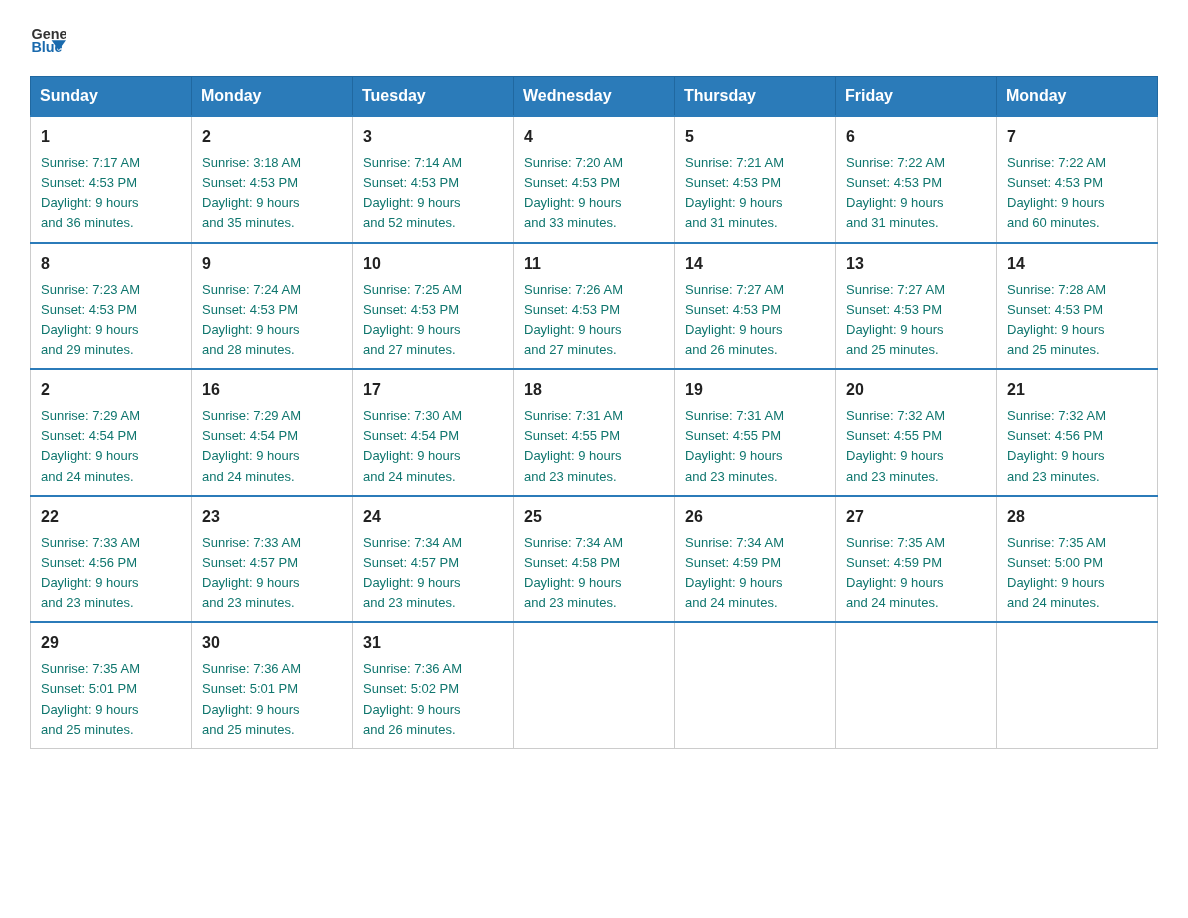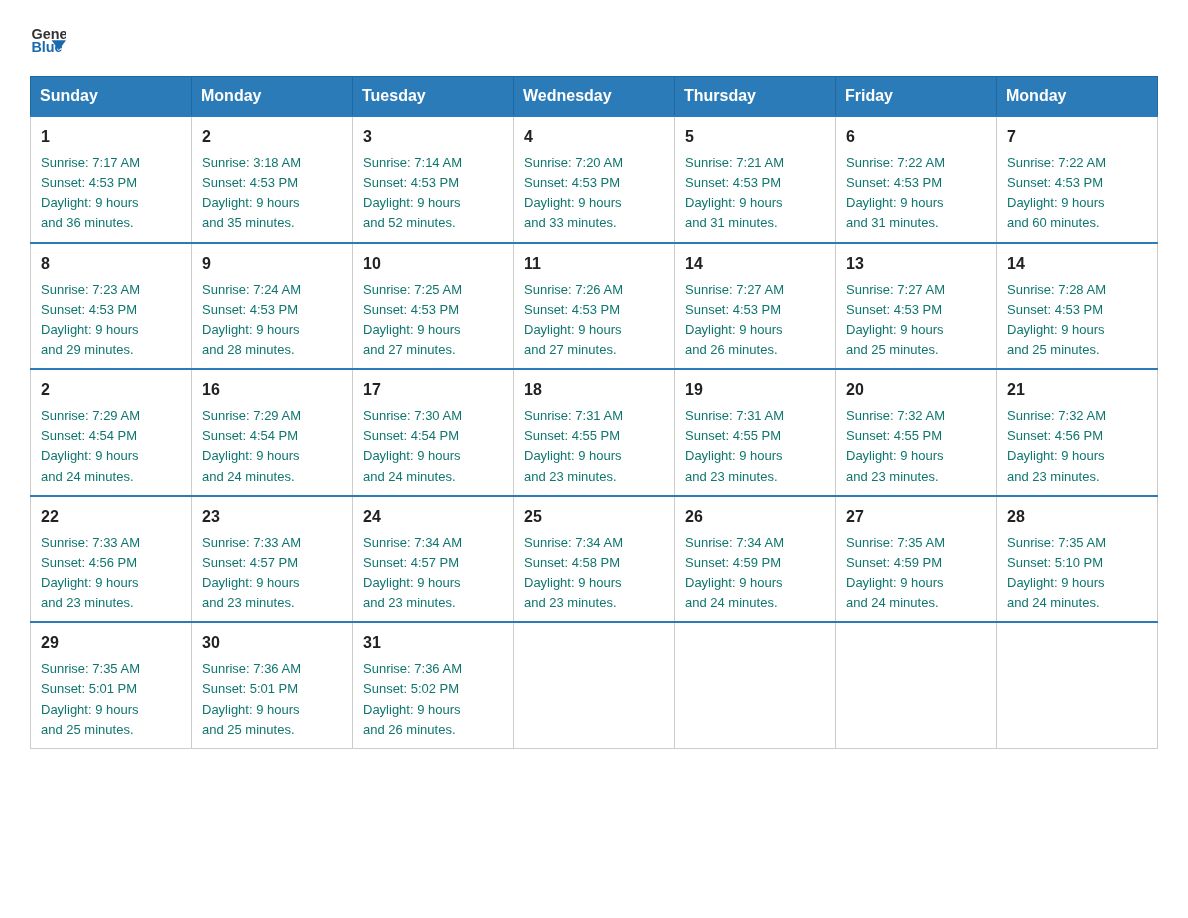--- a/index.html
+++ b/index.html
@@ -226,21 +226,21 @@
         <td>
           <div class="day-number">26</div>
           <div class="day-info"><span>Sunrise: 7:34 AM</span><br><span>Sunset: 4:59 PM</span><br><span>Daylight: 9 hours</span><br><span>and 24 minutes.</span></div>
         </td>
         <td>
           <div class="day-number">27</div>
           <div class="day-info"><span>Sunrise: 7:35 AM</span><br><span>Sunset: 4:59 PM</span><br><span>Daylight: 9 hours</span><br><span>and 24 minutes.</span></div>
         </td>
         <td>
           <div class="day-number">28</div>
-          <div class="day-info"><span>Sunrise: 7:35 AM</span><br><span>Sunset: 5:10 PM</span><br><span>Daylight: 9 hours</span><br><span>and 24 minutes.</span></div>
+          <div class="day-info"><span>Sunrise: 7:35 AM</span><br><span>Sunset: 5:00 PM</span><br><span>Daylight: 9 hours</span><br><span>and 24 minutes.</span></div>
         </td>
       </tr>
       <tr class="week-row">
         <td>
           <div class="day-number">29</div>
           <div class="day-info"><span>Sunrise: 7:35 AM</span><br><span>Sunset: 5:01 PM</span><br><span>Daylight: 9 hours</span><br><span>and 25 minutes.</span></div>
         </td>
         <td>
           <div class="day-number">30</div>
           <div class="day-info"><span>Sunrise: 7:36 AM</span><br><span>Sunset: 5:01 PM</span><br><span>Daylight: 9 hours</span><br><span>and 25 minutes.</span></div>

